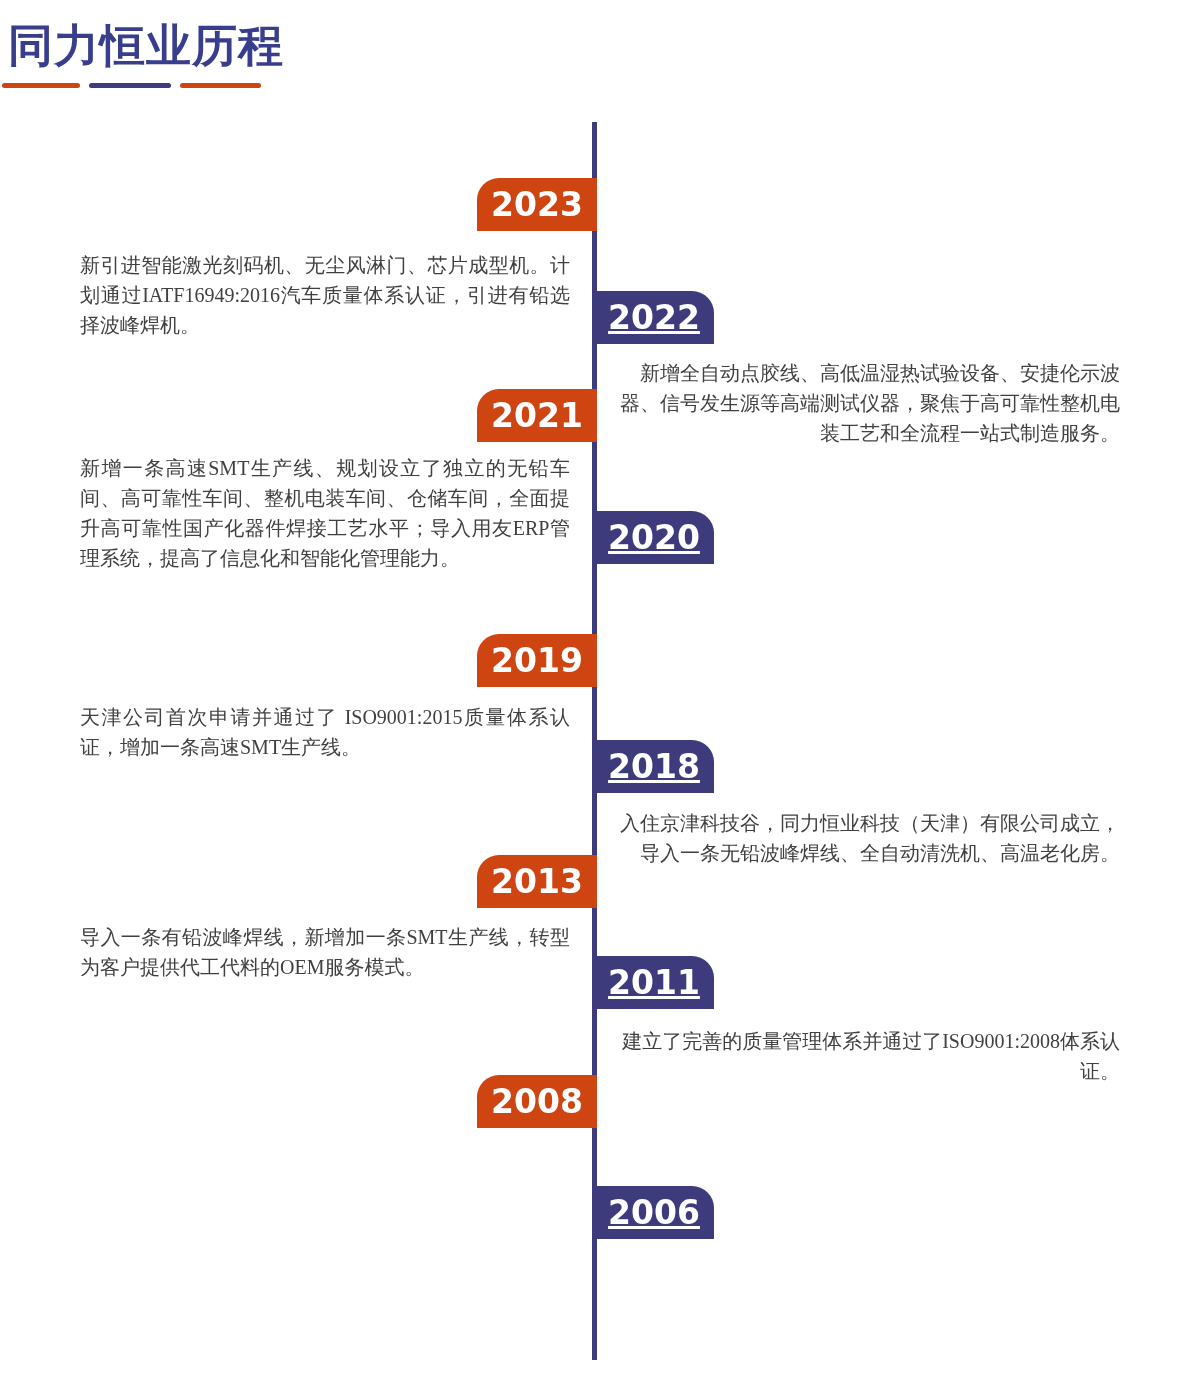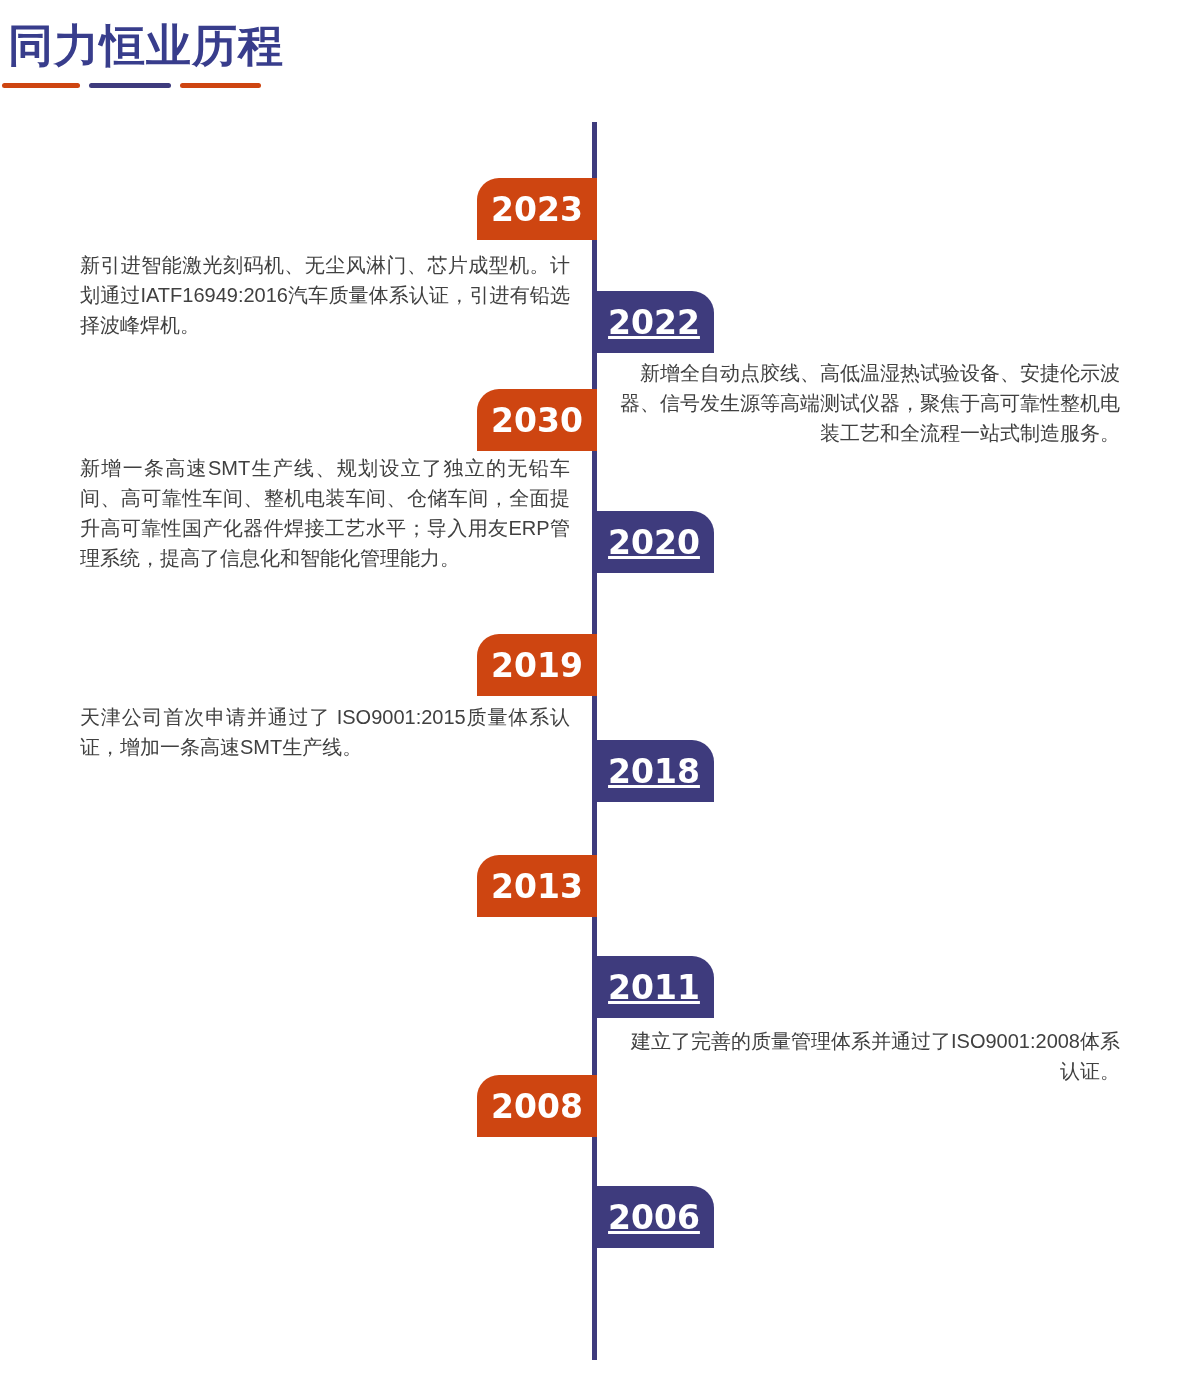--- a/index.html
+++ b/index.html
@@ -36,39 +36,40 @@
     top: 122px;
     width: 5px;
     height: 1238px;
     background: #3E3B7D;
   }
 
   
   .badge {
     position: absolute;
     width: 120px;
-    height: 62px;
+    height: 53px;
     display: flex;
     align-items: center;
     justify-content: center;
     color: #ffffff;
     font-size: 33px;
     font-weight: bold;
     font-family: "DejaVu Sans", "Liberation Sans", sans-serif;
   }
   .badge.left  { left: 477px; background: #CE4511; border-radius: 22px 0 0 0; }
   .badge.right { left: 594px; background: #3E3B7D; border-radius: 0 22px 0 0; text-decoration: underline; }
 
   
   .txt {
     position: absolute;
     font-size: 20px;
     line-height: 30px;
     color: #404040;
     white-space: pre-line;
+    font-family: Liberation Serif, serif;
   }
   .txt.left  { left: 80px;  width: 490px; text-align: justify; }
   .txt.right { left: 612px; width: 508px; text-align: right; }
 </style>
 </head>
 <body>
 
 <div class="page">
 
   <h1 class="page-title">同力恒业历程</h1>
@@ -85,40 +86,42 @@
     <span>2023</span>
   </div>
   <div class="txt left" style="top:250px">新引进智能激光刻码机、无尘风淋门、芯片成型机。计划通过IATF16949:2016汽车质量体系认证，引进有铅选择波峰焊机。</div>
 
   <div class="badge right" style="top:291px">
     <span>2022</span>
   </div>
   <div class="txt right" style="top:358px">新增全自动点胶线、高低温湿热试验设备、安捷伦示波器、信号发生源等高端测试仪器，聚焦于高可靠性整机电装工艺和全流程一站式制造服务。</div>
 
   <div class="badge left" style="top:389px">
-    <span>2030</span>
+    <span>2021</span>
   </div>
   <div class="txt left" style="top:453px">新增一条高速SMT生产线、规划设立了独立的无铅车间、高可靠性车间、整机电装车间、仓储车间，全面提升高可靠性国产化器件焊接工艺水平；导入用友ERP管理系统，提高了信息化和智能化管理能力。</div>
 
   <div class="badge right" style="top:511px">
     <span>2020</span>
   </div>
 
   <div class="badge left" style="top:634px">
     <span>2019</span>
   </div>
   <div class="txt left" style="top:702px">天津公司首次申请并通过了 ISO9001:2015质量体系认证，增加一条高速SMT生产线。</div>
 
   <div class="badge right" style="top:740px">
     <span>2018</span>
   </div>
+  <div class="txt right" style="top:808px">入住京津科技谷，同力恒业科技（天津）有限公司成立，导入一条无铅波峰焊线、全自动清洗机、高温老化房。</div>
 
   <div class="badge left" style="top:855px">
     <span>2013</span>
   </div>
+  <div class="txt left" style="top:922px">导入一条有铅波峰焊线，新增加一条SMT生产线，转型为客户提供代工代料的OEM服务模式。</div>
 
   <div class="badge right" style="top:956px">
     <span>2011</span>
   </div>
   <div class="txt right" style="top:1026px">建立了完善的质量管理体系并通过了ISO9001:2008体系认证。</div>
 
   <div class="badge left" style="top:1075px">
     <span>2008</span>
   </div>
 

